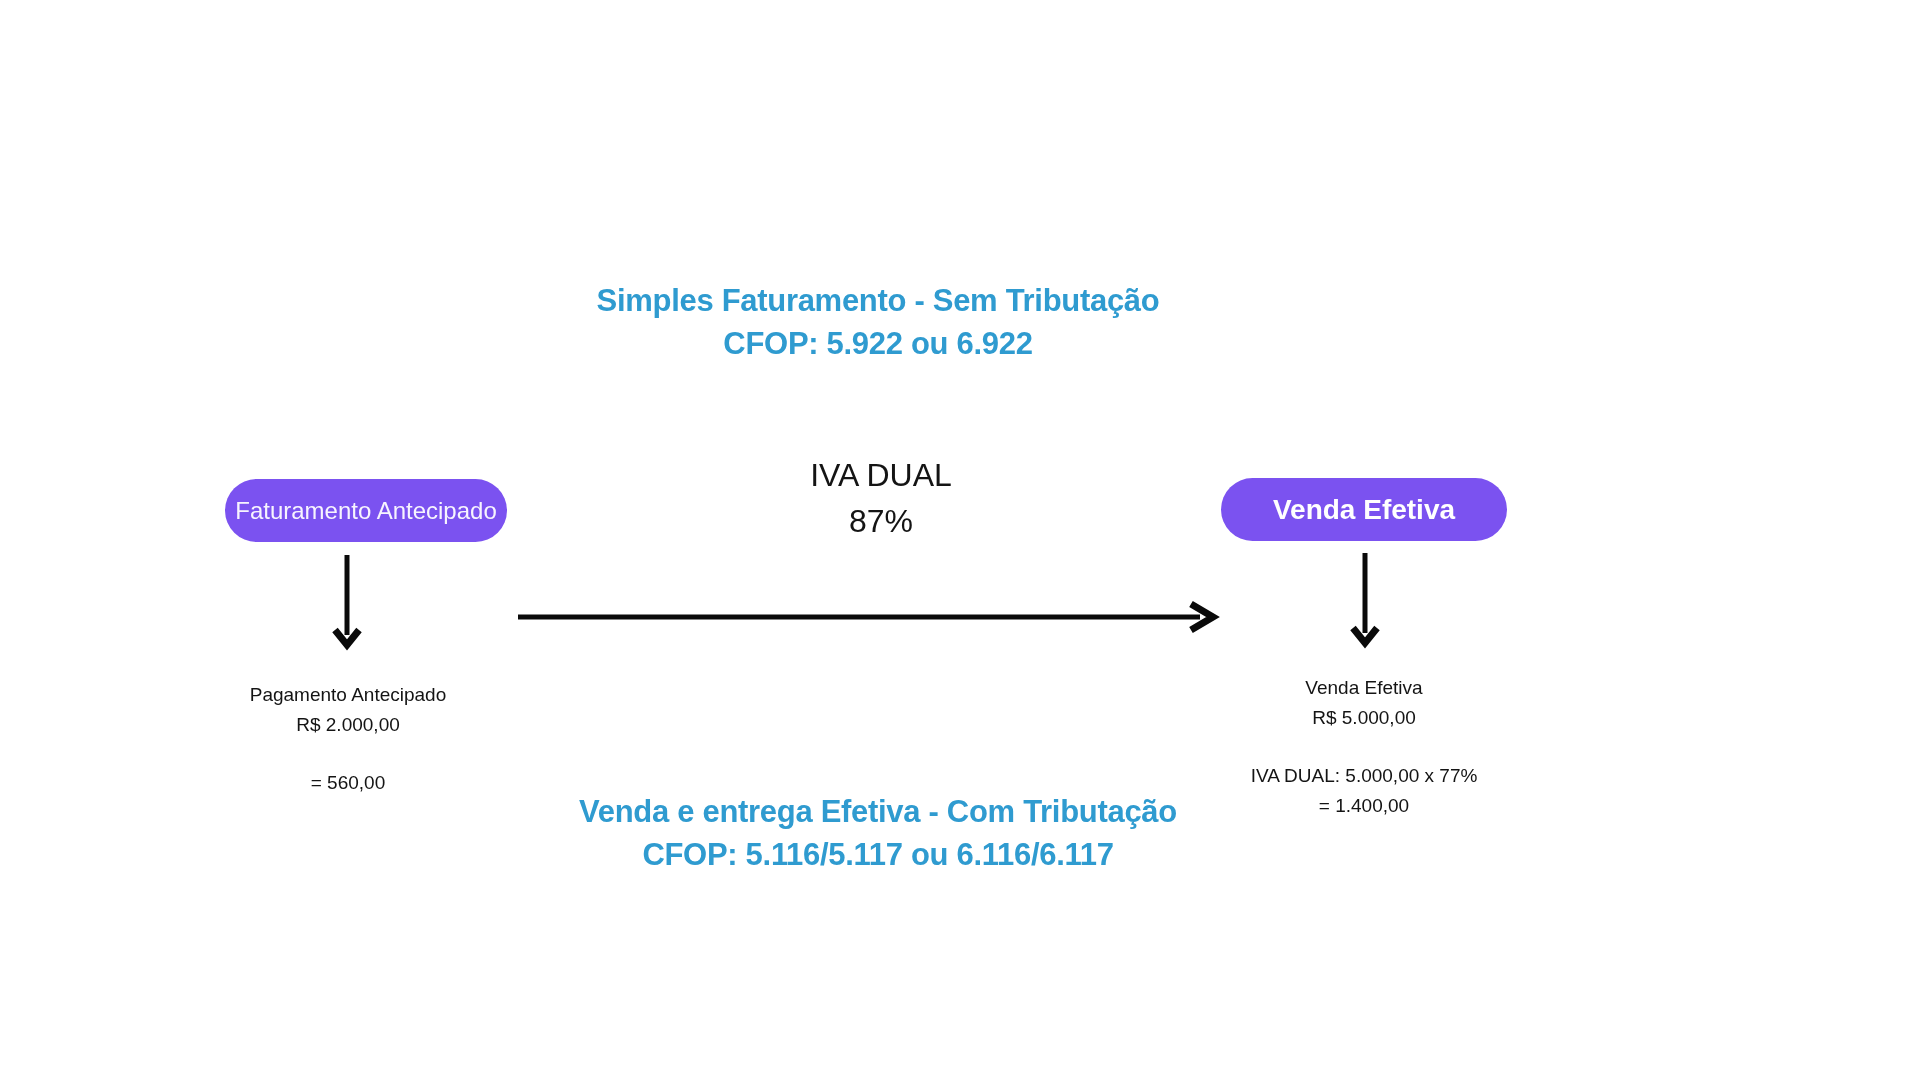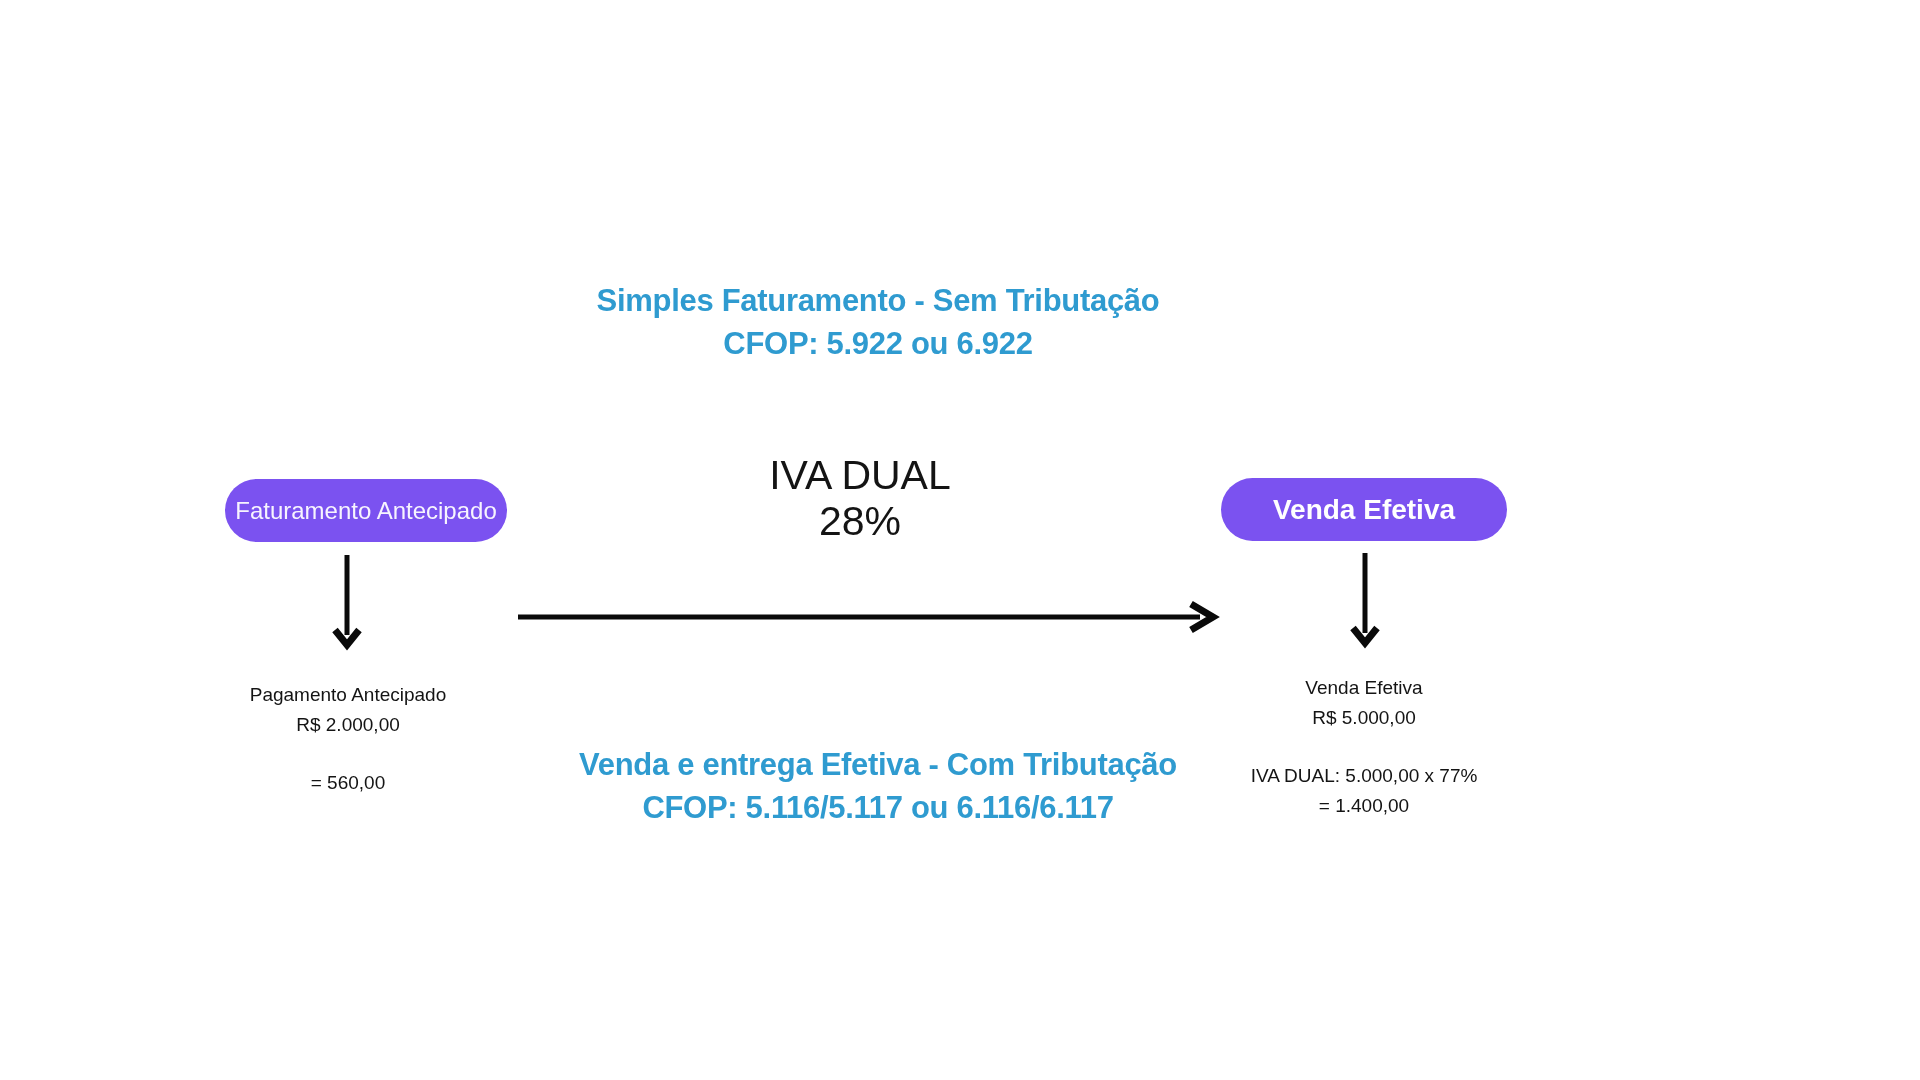--- a/index.html
+++ b/index.html
@@ -25,28 +25,28 @@
   .heading {
     width: 760px;
     text-align: center;
     color: var(--accent-blue);
     font-weight: bold;
     font-size: 31px;
     line-height: 43px;
     letter-spacing: -0.3px;
   }
   .heading-top  { left: 498px; top: 279px; }
-  .heading-bottom { left: 498px; top: 743px; text-align: center; }
+  .heading-bottom { left: 498px; top: 790px; text-align: center; }
 
   .tax-label {
-    left: 710px; top: 452px;
+    left: 731px; top: 452px;
     width: 300px;
     text-align: center;
     color: var(--text-dark);
-    font-size: 41px;
+    font-size: 32px;
     line-height: 46px;
     font-weight: 400;
   }
 
   .pill {
     height: 63px;
     border-radius: 32px;
     background: var(--node-purple);
     display: flex;
     align-items: center;
@@ -80,21 +80,21 @@
 
 <div class="canvas">
 
   <div class="abs heading heading-top">
     <div>Simples Faturamento - Sem Tributação</div>
     <div>CFOP: 5.922 ou 6.922</div>
   </div>
 
   <div class="abs tax-label">
     <div>IVA DUAL</div>
-    <div>28%</div>
+    <div>87%</div>
   </div>
 
   <div class="abs pill pill-left">
     <span>Faturamento Antecipado</span>
   </div>
 
   <div class="abs pill pill-right">
     <span>Venda Efetiva</span>
   </div>
 

